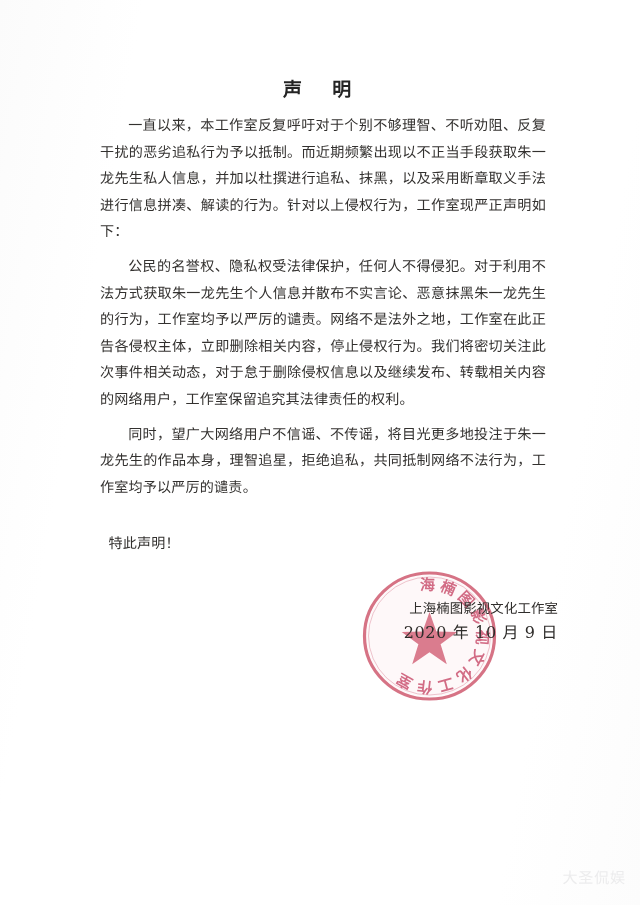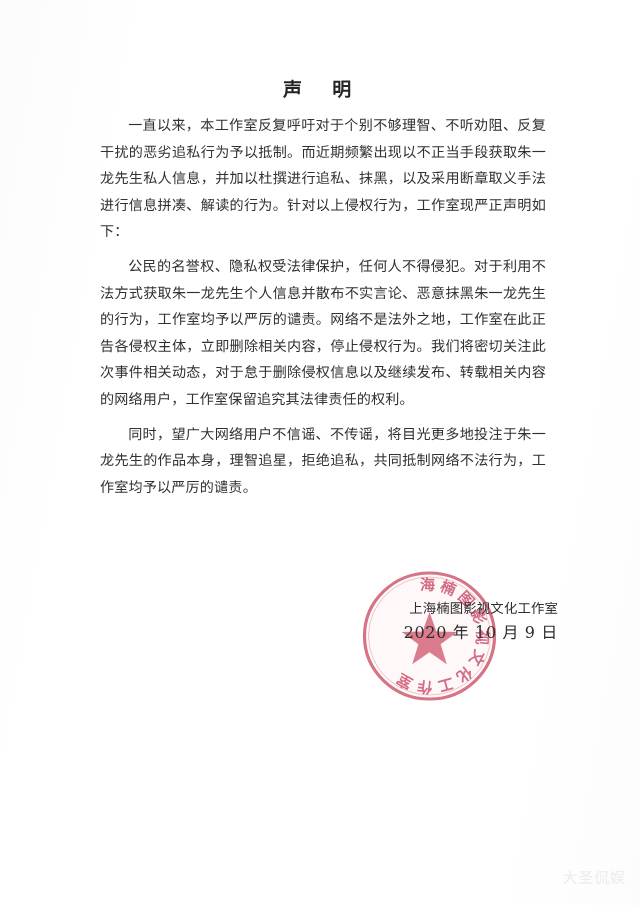--- a/index.html
+++ b/index.html
@@ -139,20 +139,21 @@
 
     <div class="content">
 
       <p class="para">一直以来，本工作室反复呼吁对于个别不够理智、不听劝阻、反复干扰的恶劣追私行为予以抵制。而近期频繁出现以不正当手段获取朱一龙先生私人信息，并加以杜撰进行追私、抹黑，以及采用断章取义手法进行信息拼凑、解读的行为。针对以上侵权行为，工作室现严正声明如下：</p>
 
       <p class="para p-gap">公民的名誉权、隐私权受法律保护，任何人不得侵犯。对于利用不法方式获取朱一龙先生个人信息并散布不实言论、恶意抹黑朱一龙先生的行为，工作室均予以严厉的谴责。网络不是法外之地，工作室在此正告各侵权主体，立即删除相关内容，停止侵权行为。我们将密切关注此次事件相关动态，对于怠于删除侵权信息以及继续发布、转载相关内容的网络用户，工作室保留追究其法律责任的权利。</p>
 
       <p class="para p-gap">同时，望广大网络用户不信谣、不传谣，将目光更多地投注于朱一龙先生的作品本身，理智追星，拒绝追私，共同抵制网络不法行为，工作室均予以严厉的谴责。</p>
 
 
+      <p class="para closing">特此声明！</p>
 
     </div>
   </div>
 
   <div class="seal">
     <svg viewBox="0 0 137 134" xmlns="http://www.w3.org/2000/svg">
       <defs>
         <path id="sealArc" d="M 68.5 21 A 47.5 46 0 1 1 68.4 21" fill="none"></path>
       </defs>
 

